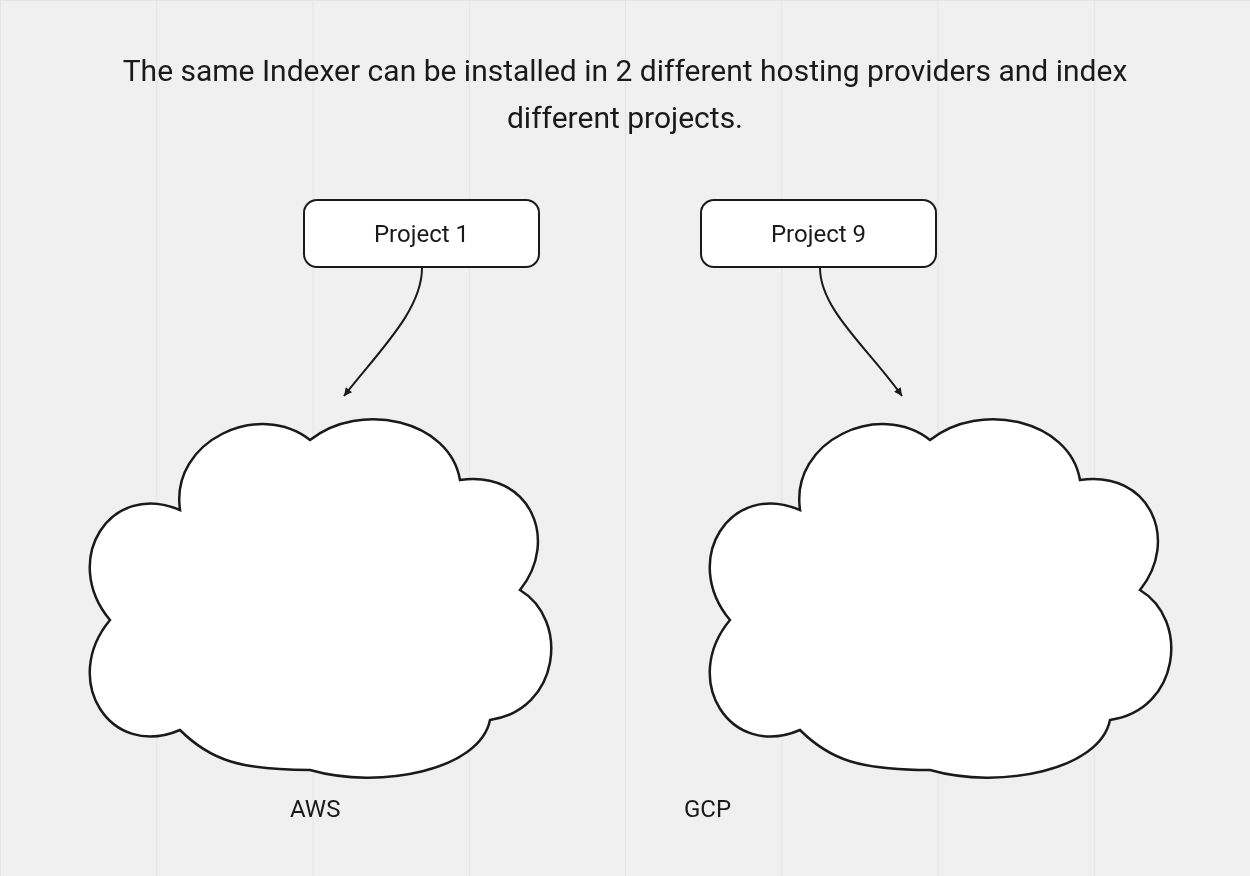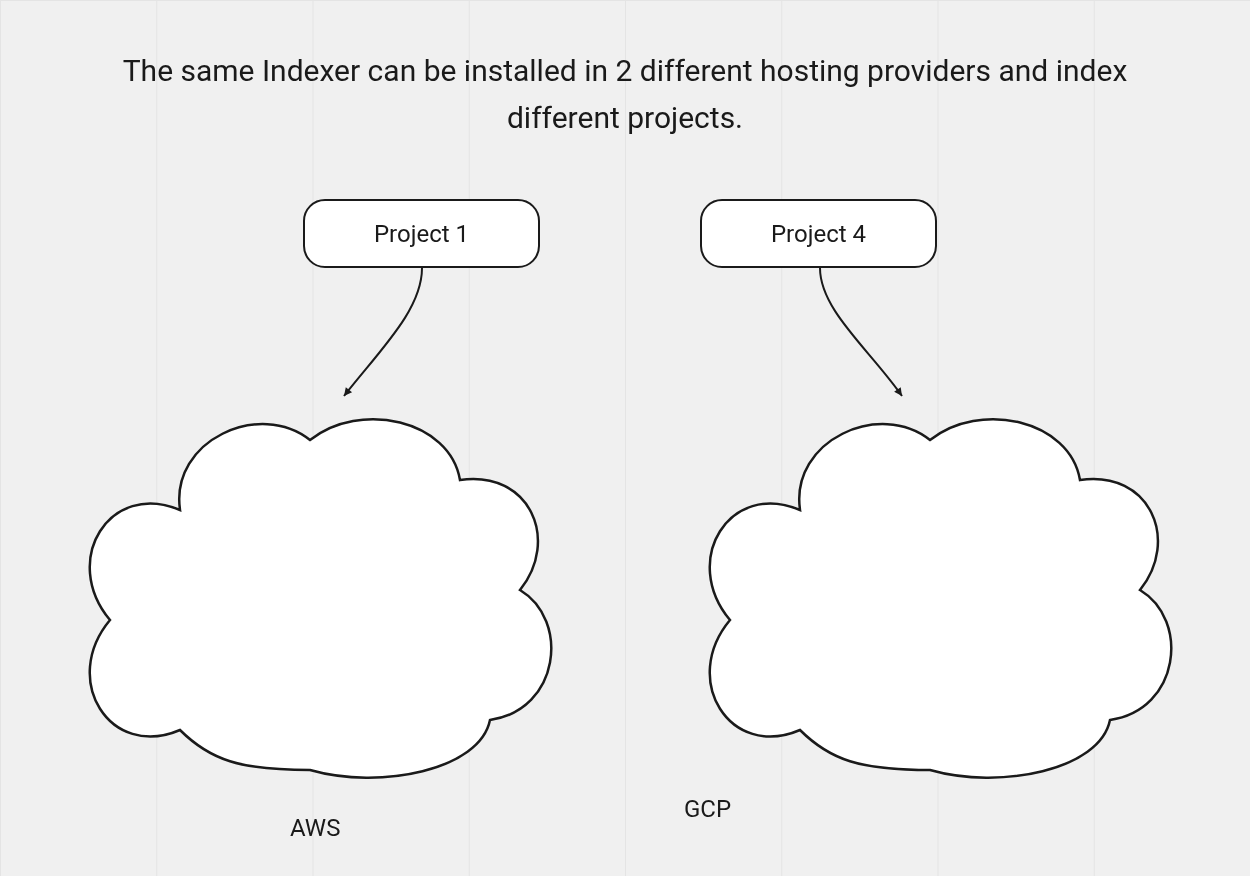--- a/index.html
+++ b/index.html
@@ -33,37 +33,37 @@
     font-size: 30px;
     font-weight: 400;
     color: #1a1a1a;
     line-height: 1.55;
     padding: 0 80px;
   }
   .node-box {
     position: absolute;
     background: #ffffff;
     border: 2px solid #1a1a1a;
-    border-radius: 22px;
+    border-radius: 14px;
     display: flex;
     align-items: center;
     justify-content: center;
     font-size: 24px;
     color: #1a1a1a;
   }
   .project-1 { left: 303px; top: 199px; width: 237px; height: 69px; }
   .project-2 { left: 700px; top: 199px; width: 237px; height: 69px; }
   .indexer-1 { left: 200px; top: 487px; width: 215px; height: 149px; border-radius: 10px; }
   .indexer-2 { left: 823px; top: 487px; width: 214px; height: 149px; border-radius: 10px; }
   .cloud-label {
     position: absolute;
     font-size: 24px;
     color: #1a1a1a;
   }
-  .label-aws { left: 290px; top: 814px; }
+  .label-aws { left: 290px; top: 795px; }
   .label-gcp { left: 684px; top: 795px; text-align: right; }
   svg.overlay {
     position: absolute;
     inset: 0;
     width: 1250px;
     height: 876px;
     pointer-events: none;
     z-index: 1;
   }
 </style>
@@ -109,21 +109,21 @@
 
     <path d="M 422 268 C 422 310, 380 350, 344 396" fill="none" stroke="#1a1a1a" stroke-width="2" marker-end="url(#arrowhead)"></path>
 
     <path d="M 820 268 C 820 310, 870 350, 902 396" fill="none" stroke="#1a1a1a" stroke-width="2" marker-end="url(#arrowhead)"></path>
   </svg>
 
   <div class="node-box project-1">
     <span>Project 1</span>
   </div>
   <div class="node-box project-2">
-    <span>Project 4</span>
+    <span>Project 9</span>
   </div>
 
   <div class="node-box indexer-1">
     <span>Indexer A</span>
   </div>
   <div class="node-box indexer-2">
     <span>Indexer A</span>
   </div>
 
   <div class="cloud-label label-aws">AWS</div>

